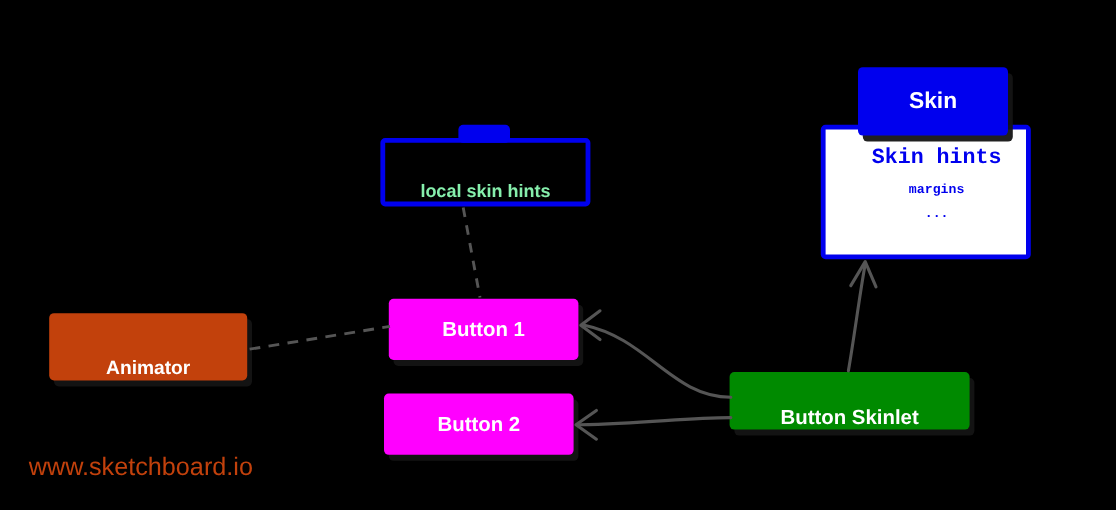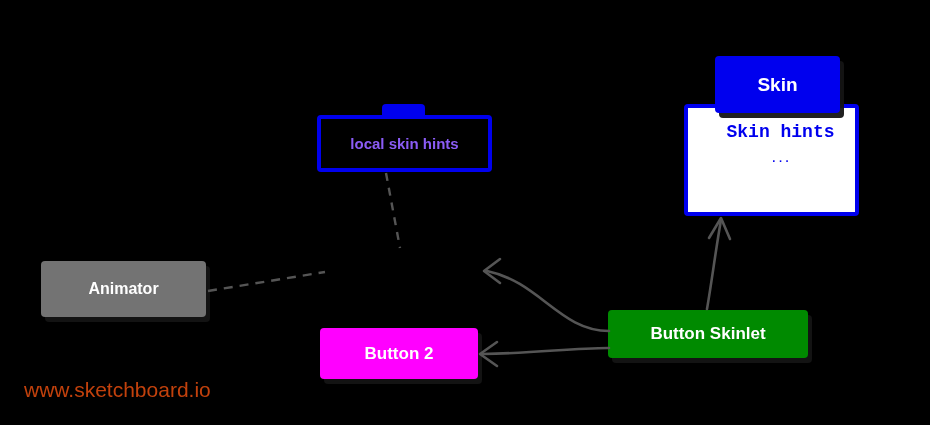--- a/index.html
+++ b/index.html
@@ -62,56 +62,59 @@
     font-size: 11px;
     font-weight: bold;
     line-height: 1.85;
   }
 
   
   #local-skin-hints-node {
     left: 317px; top: 115px; width: 175px; height: 57px;
     border: 4px solid #0000ee;
     background: #000000;
-    color: #8b5cf6;
+    color: #86efac;
     font-size: 15px;
     z-index: 4;
+    align-items: flex-end;
   }
   #local-skin-tab {
     position: absolute;
     left: 382px; top: 104px; width: 43px; height: 15px;
     background: #0000ee;
     border-radius: 4px;
     z-index: 5;
   }
 
   
   #animator-node {
     left: 41px; top: 261px; width: 165px; height: 56px;
-    background: #737373;
+    background: #c2410c;
     font-size: 16px;
+    align-items: flex-end;
   }
 
   
   #button1-node {
     left: 324px; top: 249px; width: 158px; height: 51px;
     background: #ff00ff;
     font-size: 17px;
   }
   #button2-node {
     left: 320px; top: 328px; width: 158px; height: 51px;
     background: #ff00ff;
     font-size: 17px;
   }
 
   
   #button-skinlet-node {
     left: 608px; top: 310px; width: 200px; height: 48px;
     background: #008a00;
     font-size: 17px;
+    align-items: flex-end;
   }
 
   
   #connectors {
     position: absolute;
     left: 0; top: 0;
     width: 930px; height: 425px;
     z-index: 2;
     pointer-events: none;
   }
@@ -146,32 +149,36 @@
     <path d="M 707 309 C 712 280 716 248 721 220" fill="none" stroke="#555555" stroke-width="2.6" stroke-linecap="round"></path>
     <path d="M 709 238 L 721 218 L 730 239" fill="none" stroke="#555555" stroke-width="2.6" stroke-linecap="round" stroke-linejoin="round"></path>
   </svg>
 
   <div class="node node-shadow" id="skin-node">
     <span>Skin</span>
   </div>
 
   <div class="node" id="skin-hints-node">
     <div class="title">Skin hints</div>
+    <div class="attr">margins</div>
     <div class="attr">...</div>
   </div>
 
   <div id="local-skin-tab"></div>
   <div class="node" id="local-skin-hints-node">
     <span>local skin hints</span>
   </div>
 
   <div class="node node-shadow" id="animator-node">
     <span>Animator</span>
   </div>
 
+  <div class="node node-shadow" id="button1-node">
+    <span>Button 1</span>
+  </div>
 
   <div class="node node-shadow" id="button2-node">
     <span>Button 2</span>
   </div>
 
   <div class="node node-shadow" id="button-skinlet-node">
     <span>Button Skinlet</span>
   </div>
 
   <div id="watermark">www.sketchboard.io</div>

